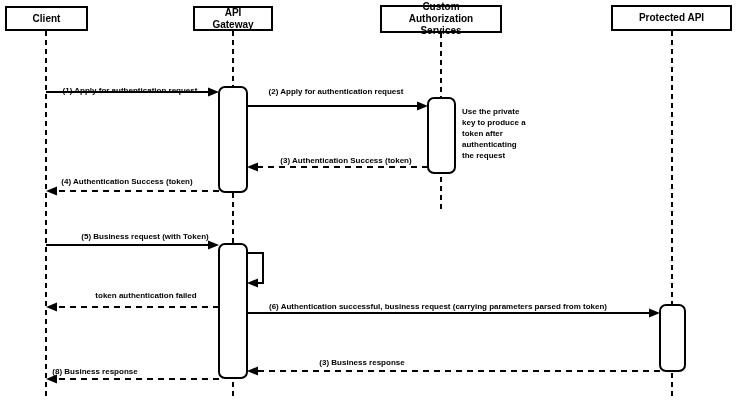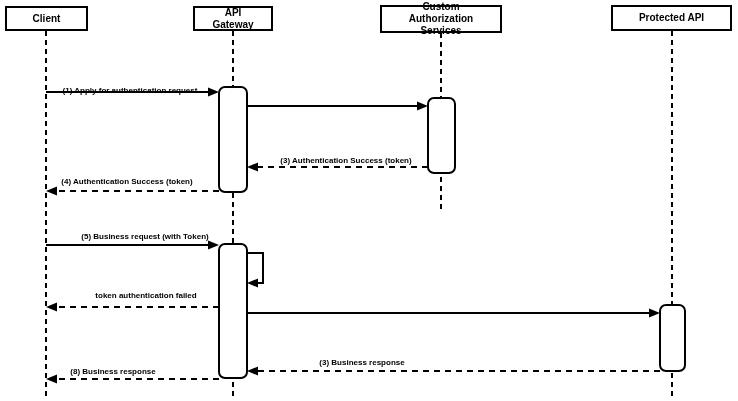--- a/index.html
+++ b/index.html
@@ -124,21 +124,28 @@
     <span>API Gateway</span>
   </div>
   <div class="actor-box" style="left:380px;top:5px;width:122px;height:28px;">
     <span>Custom Authorization Services</span>
   </div>
   <div class="actor-box" style="left:611px;top:5px;width:121px;height:26px;">
     <span>Protected API</span>
   </div>
 
   <div class="msg-label" style="left:130px;top:86px;">(1) Apply for authentication request</div>
+  <div class="msg-label" style="left:336px;top:87px;">(2) Apply for authentication request</div>
   <div class="msg-label" style="left:346px;top:156px;">(3) Authentication Success (token)</div>
   <div class="msg-label" style="left:127px;top:177px;">(4) Authentication Success (token)</div>
   <div class="msg-label" style="left:130px;top:232px;margin-left:15px;">(5) Business request (with Token)</div>
   <div class="msg-label" style="left:146px;top:291px;text-align:center;">token authentication failed</div>
+  <div class="msg-label" style="left:438px;top:302px;">(6) Authentication successful, business request (carrying parameters parsed from token)</div>
   <div class="msg-label" style="left:362px;top:358px;">(3) Business response</div>
-  <div class="msg-label" style="left:113px;top:367px;">(8) Business response</div>
+  <div class="msg-label" style="left:95px;top:367px;">(8) Business response</div>
 
+  <div class="block-label" style="left:462px;top:106px;">Use the private
+key to produce a
+token after
+authenticating
+the request</div>
 
 </div>
 
 </body></html>

